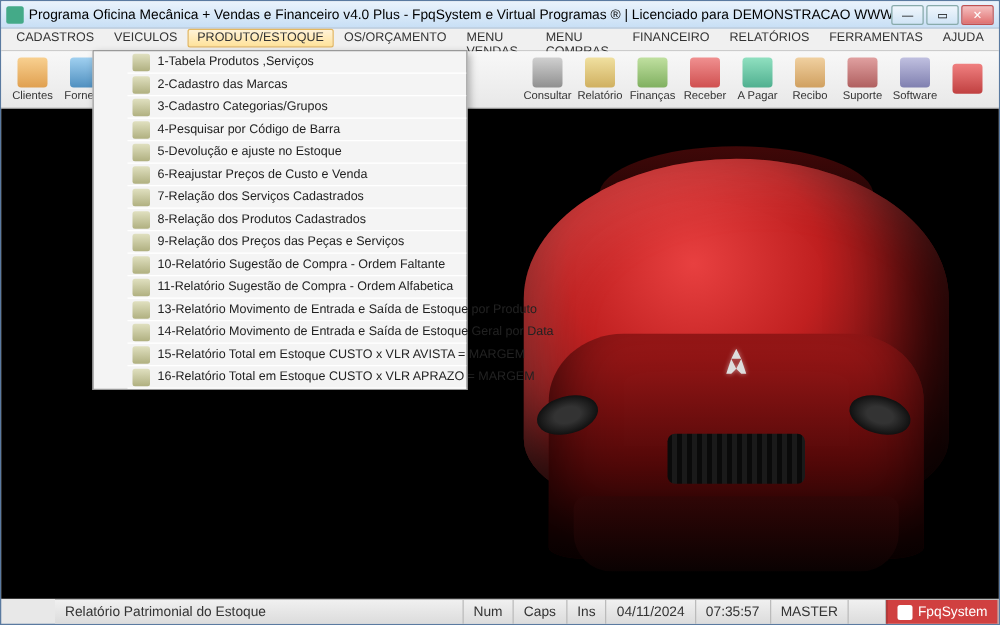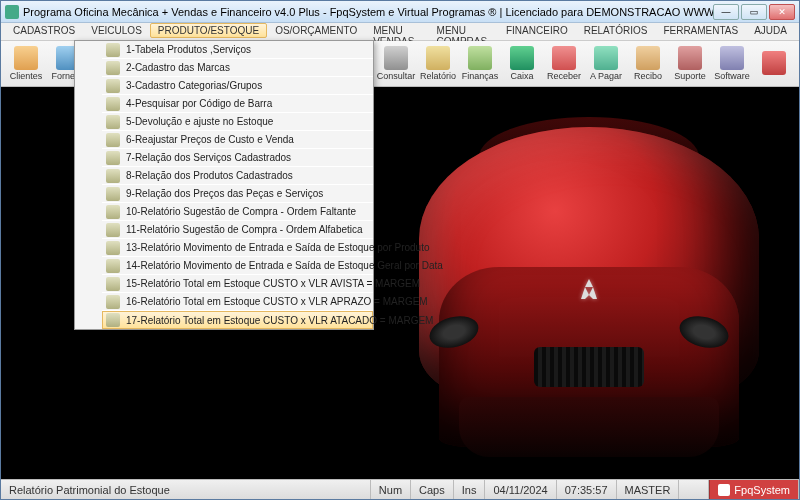--- a/index.html
+++ b/index.html
@@ -35,21 +35,21 @@
 .logo-badge { position: absolute; right: 198px; top: 190px; width: 24px; height: 24px; display: flex; align-items: center; justify-content: center; }
 .logo-badge svg { filter: drop-shadow(0 0 2px rgba(255,255,255,0.5)); }
 .bumper { position: absolute; right: 80px; top: 310px; width: 260px; height: 60px; background: linear-gradient(#300606, #0a0202); border-radius: 10px 10px 30px 30px; }
 
 .dropdown { position: absolute; left: 74px; top: 40px; width: 300px; background: #f4f4f4; border: 1px solid #999; box-shadow: 2px 2px 6px rgba(0,0,0,0.3); z-index: 100; padding-left: 27px; }
 .dd-item { display: flex; align-items: center; height: 18px; padding: 0 4px; gap: 6px; border-bottom: 1px solid #fff; }
 .dd-item:hover, .dd-item.hover { background: linear-gradient(#fff3d8, #ffe29a); border: 1px solid #e5b860; padding: 0 3px; height: 18px; }
 .dd-icon { width: 14px; height: 14px; border-radius: 2px; flex-shrink: 0; }
 .dd-text { font-size: 10px; color: #222; white-space: nowrap; }
 
-.statusbar { height: 20px; background: linear-gradient(#f0f0f0, #dcdcdc); border-top: 1px solid #bbb; display: flex; align-items: center; font-size: 10px; color: #333; }
+.statusbar { height: 20px; background: linear-gradient(#f0f0f0, #dcdcdc); border-top: 1px solid #bbb; display: flex; align-items: center; font-size: 10px; color: #333; margin-left: 43px; }
 .status-cell { padding: 0 8px; border-right: 1px solid #bbb; height: 100%; display: flex; align-items: center; }
 .status-cell.flex { flex: 1; }
 .status-cell.brand { background: #d04040; color: #fff; border-left: 1px solid #a03030; }
 .status-icon { width: 12px; height: 12px; margin-right: 4px; border-radius: 2px; }
 
 
 .ic-clientes { background: linear-gradient(#f8d090, #e0a050); }
 .ic-fornece { background: linear-gradient(#a0d0f0, #5090c0); }
 .ic-funcio { background: linear-gradient(#f0c0d0, #d080a0); }
 .ic-consultar { background: linear-gradient(#d0d0d0, #909090); }
@@ -112,24 +112,20 @@
       </div>
       <div class="tool-btn">
         <div class="tool-icon ic-relatorio"></div>
         <div class="tool-label">Relatório</div>
       </div>
       <div class="tool-btn">
         <div class="tool-icon ic-financas"></div>
         <div class="tool-label">Finanças</div>
       </div>
       <div class="tool-btn">
-        <div class="tool-icon ic-caixa"></div>
-        <div class="tool-label">Caixa</div>
-      </div>
-      <div class="tool-btn">
         <div class="tool-icon ic-receber"></div>
         <div class="tool-label">Receber</div>
       </div>
       <div class="tool-btn">
         <div class="tool-icon ic-apagar"></div>
         <div class="tool-label">A Pagar</div>
       </div>
       <div class="tool-btn">
         <div class="tool-icon ic-recibo"></div>
         <div class="tool-label">Recibo</div>
@@ -219,24 +215,20 @@
         <div class="dd-text">14-Relatório Movimento de Entrada e Saída de Estoque Geral por Data</div>
       </div>
       <div class="dd-item">
         <div class="dd-icon ic-generic"></div>
         <div class="dd-text">15-Relatório Total em Estoque CUSTO x VLR AVISTA = MARGEM</div>
       </div>
       <div class="dd-item">
         <div class="dd-icon ic-generic"></div>
         <div class="dd-text">16-Relatório Total em Estoque CUSTO x VLR APRAZO = MARGEM</div>
       </div>
-      <div class="dd-item hover">
-        <div class="dd-icon ic-generic"></div>
-        <div class="dd-text">17-Relatório Total em Estoque CUSTO x VLR ATACADO = MARGEM</div>
-      </div>
     </div>
 
   <div class="statusbar">
     <div class="status-cell flex">Relatório Patrimonial do Estoque</div>
     <div class="status-cell">Num</div>
     <div class="status-cell">Caps</div>
     <div class="status-cell">Ins</div>
     <div class="status-cell">04/11/2024</div>
     <div class="status-cell">07:35:57</div>
     <div class="status-cell">MASTER</div>

